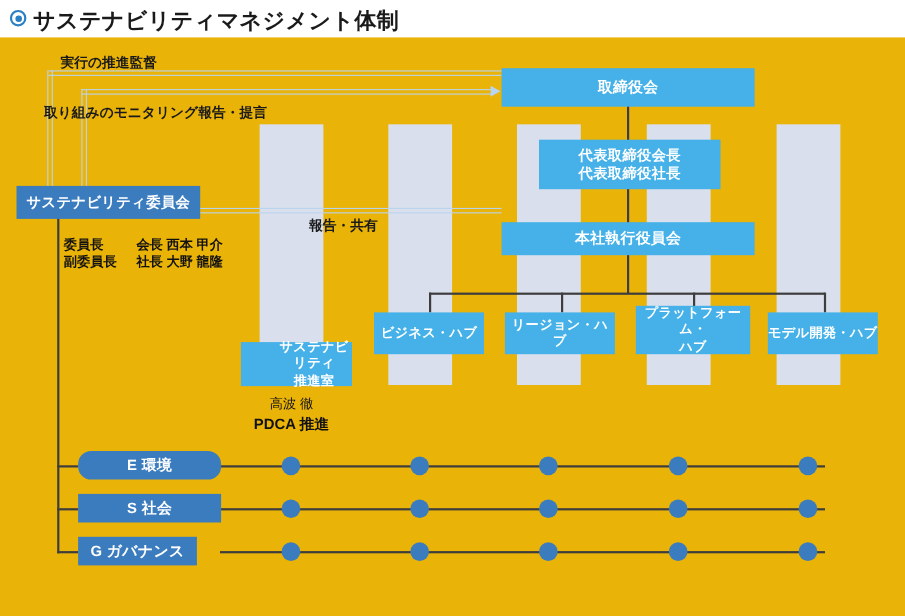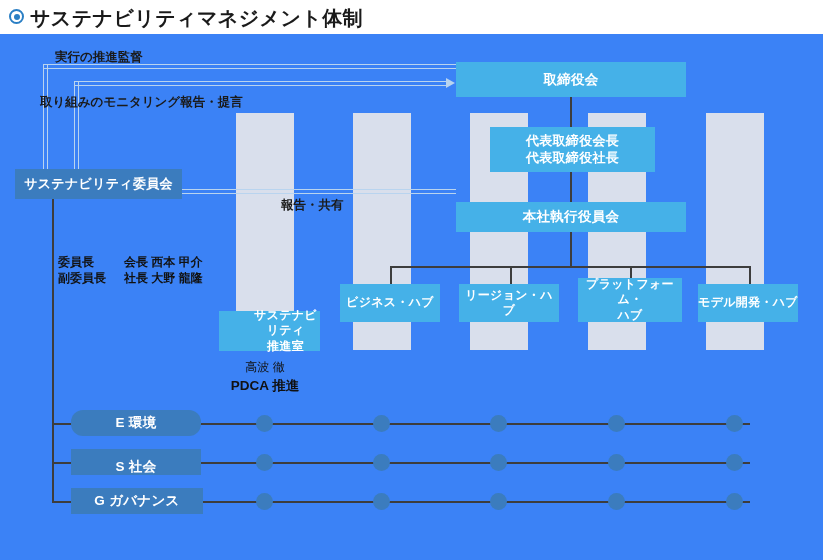--- a/index.html
+++ b/index.html
@@ -24,21 +24,21 @@
   }
   .title-text{
     position:absolute;left:30px;top:5px;
     font-size:20px;font-weight:bold;color:#1a1a1a;letter-spacing:.4px;
     white-space:nowrap;
   }
 
   
   .canvas{
     position:absolute;left:0;top:34px;width:823px;height:526px;
-    background:#3b82f6;
+    background:#eab308;
   }
 
   
   .band{position:absolute;top:79px;height:237px;background:#d9dfec;}
 
   
   .box{
     position:absolute;box-sizing:border-box;
     display:flex;align-items:center;justify-content:center;
     color:#ffffff;text-align:center;line-height:1.28;
@@ -64,21 +64,21 @@
   }
   .arrow.down{
     border-left:5.5px solid transparent;border-right:5.5px solid transparent;
     border-top:9px solid #b9d4ef;
   }
 
   .flowlabel{position:absolute;font-size:12.5px;font-weight:bold;color:#1a1a1a;white-space:nowrap;}
 
   
   .detail{position:absolute;font-size:12px;color:#111;white-space:nowrap;}
-  .detail .k{display:inline-block;font-weight:bold;margin-top:40px;}
+  .detail .k{display:inline-block;font-weight:bold;}
   .detail .v{display:inline-block;font-weight:bold;}
   .detail.small .k,.detail.small .v{font-weight:normal;font-size:11.2px;}
 
   
   .office-detail{position:absolute;text-align:center;width:110px;font-size:12px;color:#111;line-height:1.45;}
   .office-detail .b{font-weight:bold;font-size:13.5px;}
 
   
   .dot{position:absolute;width:17px;height:17px;border-radius:50%;background:#3b7cbe;}
 </style>
@@ -179,24 +179,24 @@
       <span>プラットフォーム・</span>
       <span>ハブ</span>
     </div>
     <div class="box light" style="left:698px;top:250px;width:100px;height:38px;font-size:12px;">
       <span>モデル開発・ハブ</span>
     </div>
 
     <div class="box dark" style="left:71px;top:376px;width:130px;height:26px;font-size:13.5px;border-radius:12px;">
       <span>E 環境</span>
     </div>
-    <div class="box dark" style="left:71px;top:415px;width:130px;height:26px;font-size:13.5px;align-items:flex-end;">
+    <div class="box dark" style="left:71px;top:415px;width:130px;height:26px;font-size:13.5px;">
       <span>S 社会</span>
     </div>
-    <div class="box dark" style="left:71px;top:454px;width:132px;height:26px;font-size:13.5px;">
+    <div class="box dark" style="left:71px;top:454px;width:108px;height:26px;font-size:13.5px;">
       <span>G ガバナンス</span>
     </div>
 
     <div class="dot" style="left:256px;top:381px;"></div>
     <div class="dot" style="left:373px;top:381px;"></div>
     <div class="dot" style="left:490px;top:381px;"></div>
     <div class="dot" style="left:608px;top:381px;"></div>
     <div class="dot" style="left:726px;top:381px;"></div>
 
     <div class="dot" style="left:256px;top:420px;"></div>

